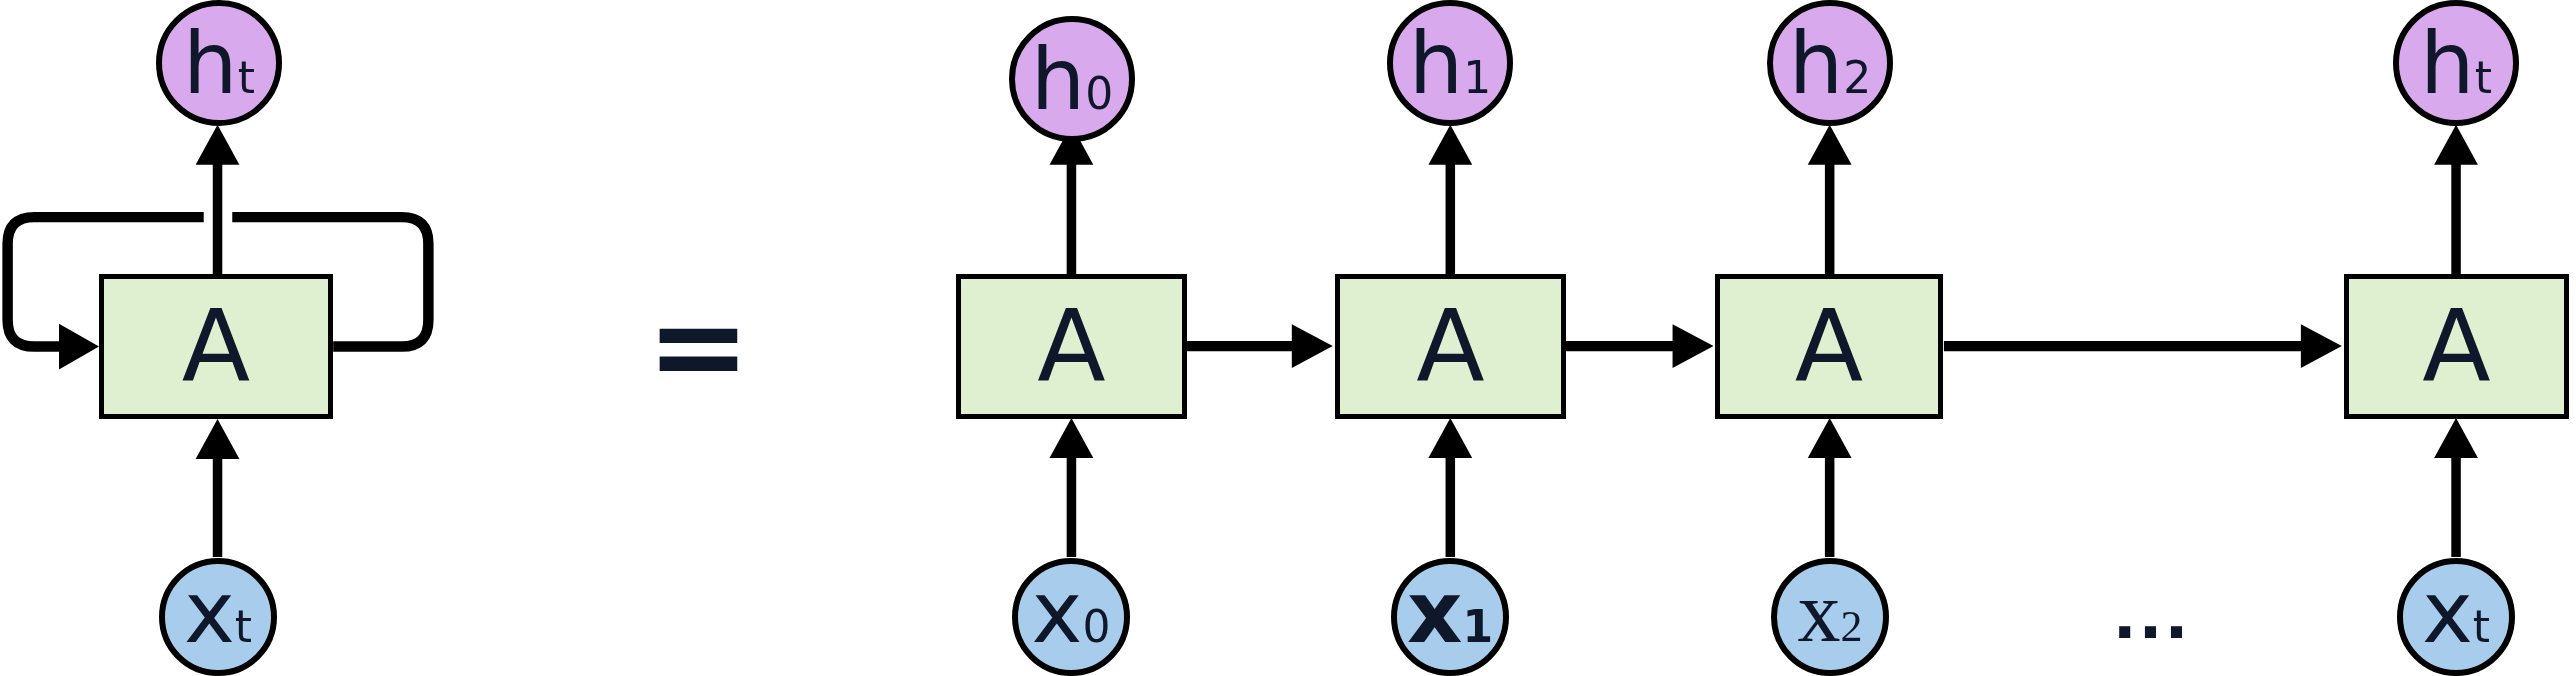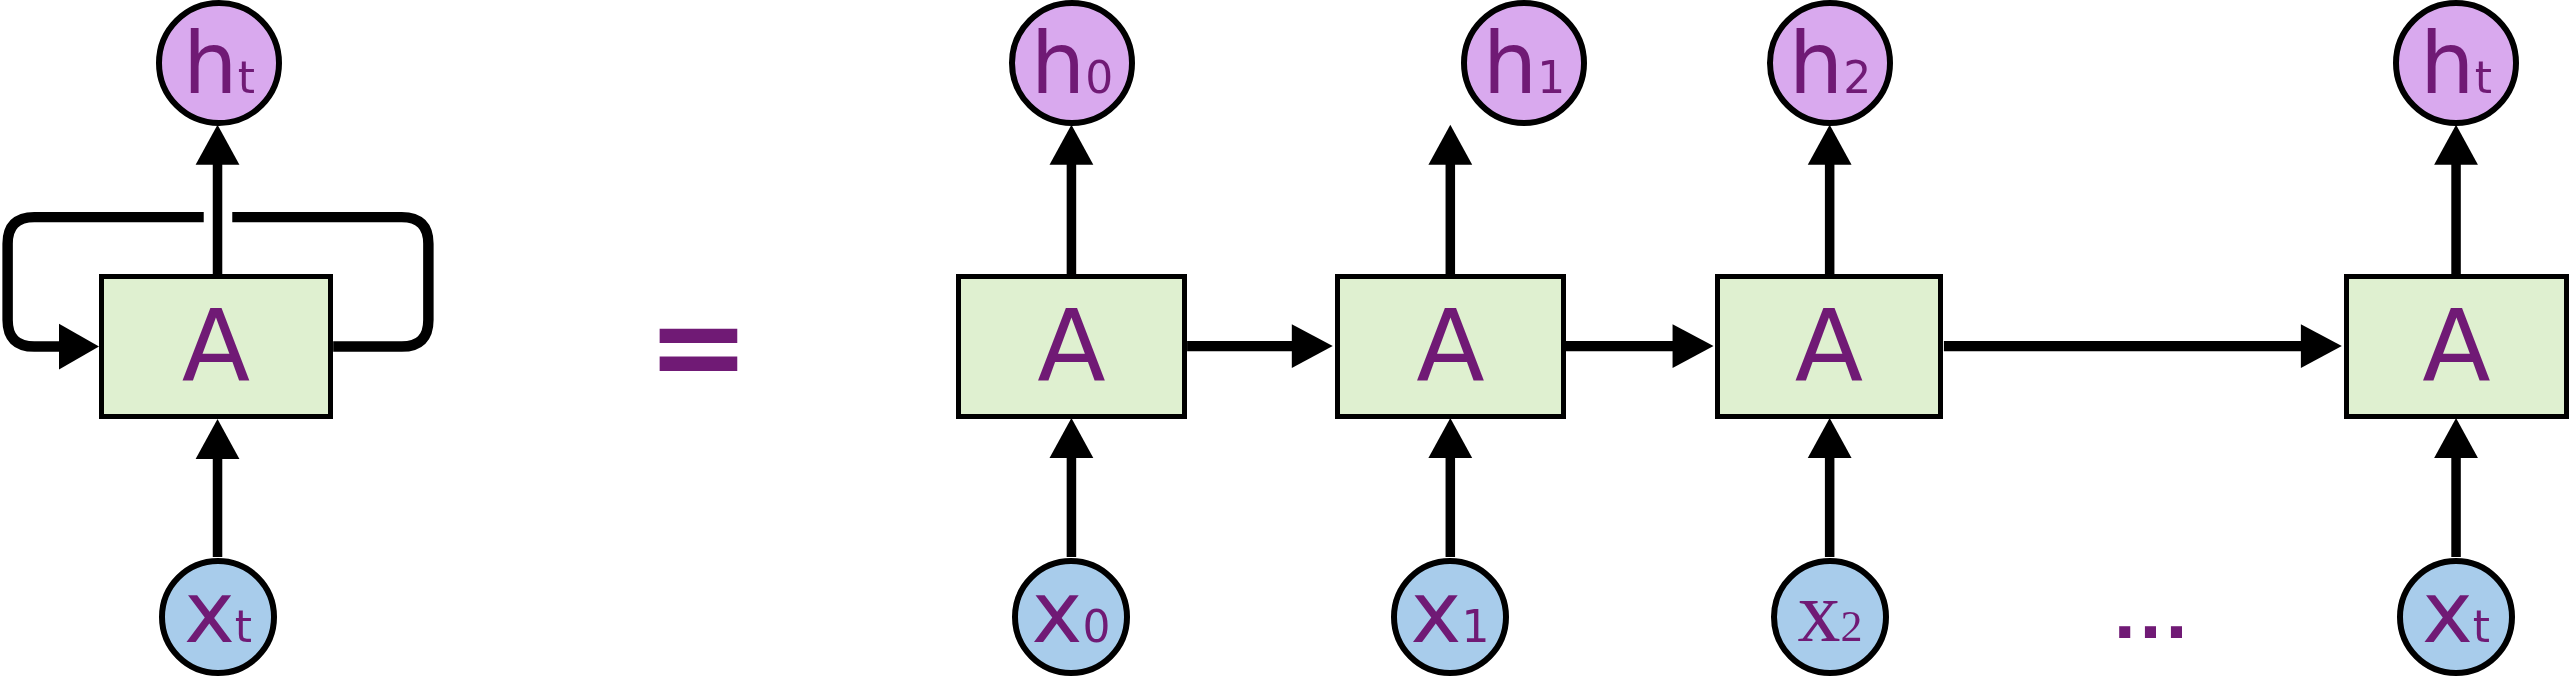--- a/index.html
+++ b/index.html
@@ -6,21 +6,21 @@
     margin: 0;
     padding: 0;
     background: #ffffff;
   }
   #canvas {
     position: relative;
     width: 2576px;
     height: 677px;
     background: var(--bg, #ffffff);
     font-family: "DejaVu Sans", "Liberation Sans", sans-serif;
-    color: #701a75;
+    color: #0f172a;
     overflow: hidden;
   }
   #edges {
     position: absolute;
     left: 0;
     top: 0;
     width: 2576px;
     height: 677px;
     z-index: 1;
   }
@@ -142,36 +142,36 @@
     <span class="lbl">A</span>
   </div>
 
   <div class="node-circle input-node" style="left:159px; top:558px;">
     <span class="lbl"><span>x</span><span class="sub">t</span></span>
   </div>
 
   <div id="equals">=</div>
 
   <div id="columns">
-      <div class="node-circle hidden-state" style="left: 1009px; top: 0px;">
+      <div class="node-circle hidden-state" style="left: 1009px; top: 16px;">
         <span class="lbl"><span>h</span><span class="sub">0</span></span>
       </div>
       <div class="cell-block" style="left: 956px; width: 231px;">
         <span class="lbl"><span>A</span></span>
       </div>
       <div class="node-circle input-node" style="left: 1012px; top: 558px; align-items: center;">
         <span class="lbl"><span>x</span><span class="sub">0</span></span>
       </div>
-      <div class="node-circle hidden-state" style="left: 1461px; top: 0px;">
+      <div class="node-circle hidden-state" style="left: 1387px; top: 0px;">
         <span class="lbl"><span>h</span><span class="sub">1</span></span>
       </div>
       <div class="cell-block" style="left: 1335px; width: 231px;">
         <span class="lbl"><span>A</span></span>
       </div>
-      <div class="node-circle input-node" style="left: 1391px; top: 558px;">
+      <div class="node-circle input-node" style="left: 1391px; top: 558px; font-weight: bold;">
         <span class="lbl"><span>x</span><span class="sub">1</span></span>
       </div>
       <div class="node-circle hidden-state" style="left: 1767px; top: 0px;">
         <span class="lbl"><span>h</span><span class="sub">2</span></span>
       </div>
       <div class="cell-block" style="left: 1715px; width: 228px;">
         <span class="lbl"><span>A</span></span>
       </div>
       <div class="node-circle input-node" style="left: 1771px; top: 558px; font-family: Liberation Serif, serif;">
         <span class="lbl"><span>x</span><span class="sub">2</span></span>

